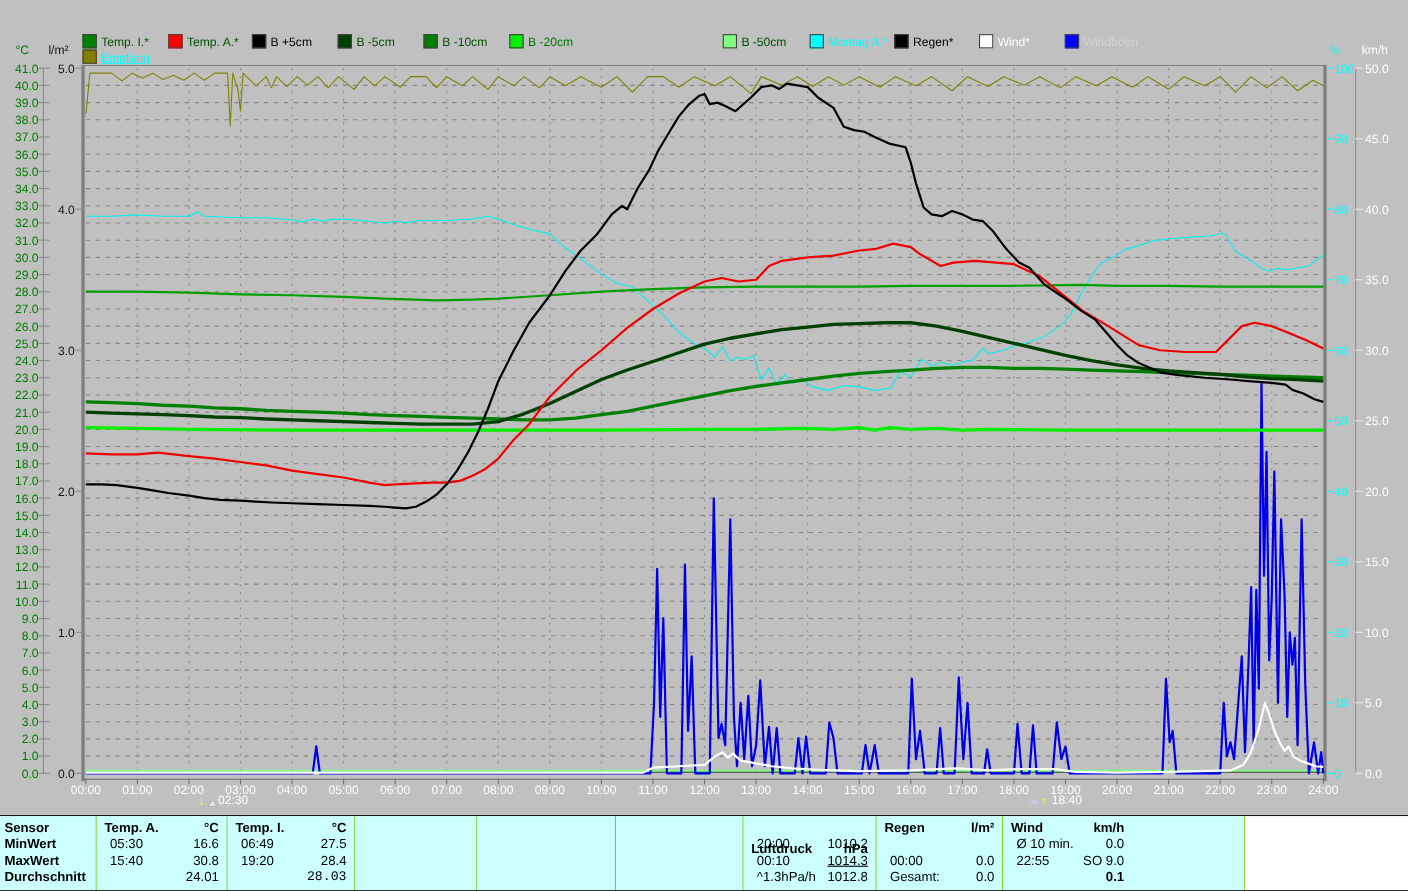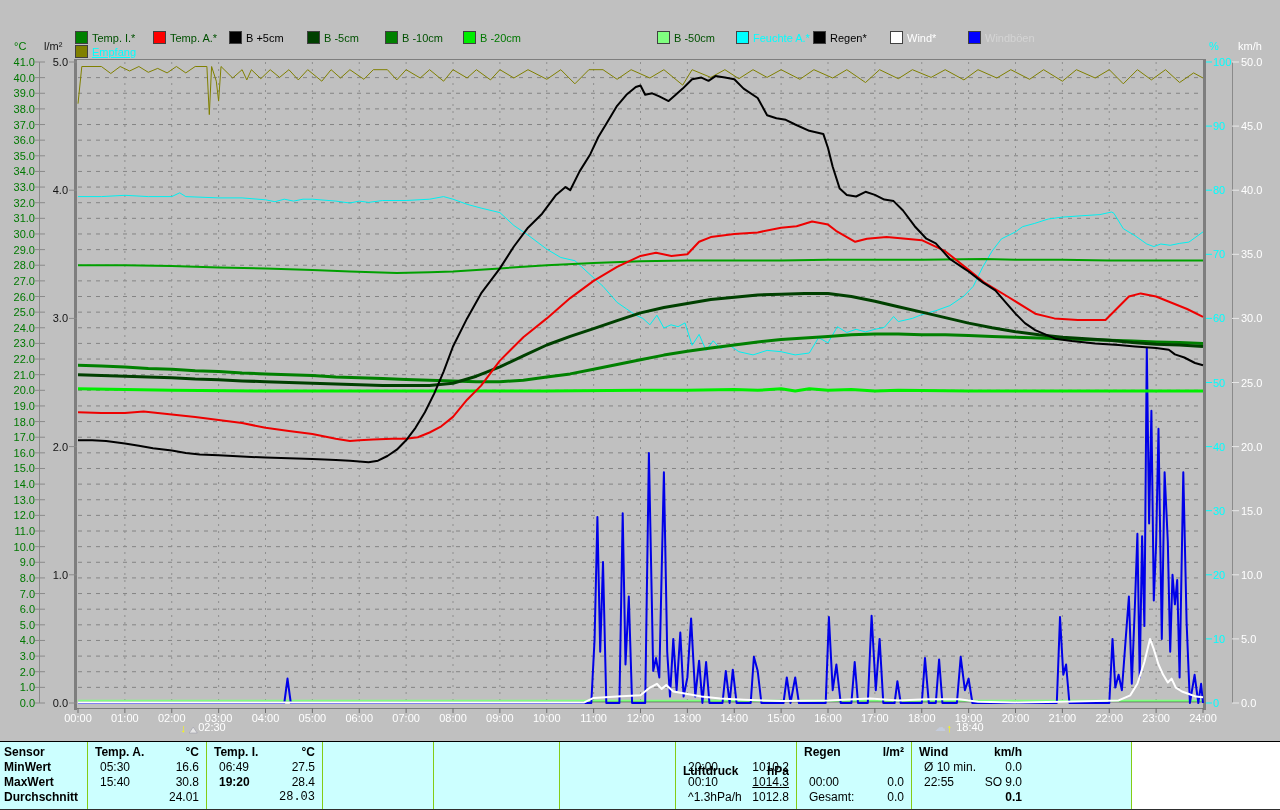--- a/index.html
+++ b/index.html
@@ -36,21 +36,21 @@
 <div id="app">
 
   <div id="legend">
       <div class="legend-item" style="left: 75px; top: 31px;"><span class="legend-chip" style="background: rgb(0, 128, 0);"></span><span style="color: rgb(0, 80, 0);">Temp. I.*</span></div>
       <div class="legend-item" style="left: 153px; top: 31px;"><span class="legend-chip" style="background: rgb(255, 0, 0);"></span><span style="color: rgb(0, 80, 0);">Temp. A.*</span></div>
       <div class="legend-item" style="left: 229px; top: 31px;"><span class="legend-chip" style="background: rgb(0, 0, 0);"></span><span style="color: rgb(0, 0, 0);">B +5cm</span></div>
       <div class="legend-item" style="left: 307px; top: 31px;"><span class="legend-chip" style="background: rgb(0, 64, 0);"></span><span style="color: rgb(0, 80, 0);">B -5cm</span></div>
       <div class="legend-item" style="left: 385px; top: 31px;"><span class="legend-chip" style="background: rgb(0, 128, 0);"></span><span style="color: rgb(0, 80, 0);">B -10cm</span></div>
       <div class="legend-item" style="left: 463px; top: 31px;"><span class="legend-chip" style="background: rgb(0, 238, 0);"></span><span style="color: rgb(0, 120, 0);">B -20cm</span></div>
       <div class="legend-item" style="left: 657px; top: 31px;"><span class="legend-chip" style="background: rgb(128, 255, 128);"></span><span style="color: rgb(0, 80, 0);">B -50cm</span></div>
-      <div class="legend-item" style="left: 736px; top: 31px;"><span class="legend-chip" style="background: rgb(0, 255, 255);"></span><span style="color: rgb(0, 255, 255);">Feuchte A.*</span></div>
+      <div class="legend-item" style="left: 736px; top: 31px;"><span class="legend-chip" style="background: rgb(0, 255, 255);"></span><span style="color: rgb(0, 255, 255);">Montag A.*</span></div>
       <div class="legend-item" style="left: 813px; top: 31px;"><span class="legend-chip" style="background: rgb(0, 0, 0);"></span><span style="color: rgb(0, 0, 0);">Regen*</span></div>
       <div class="legend-item" style="left: 890px; top: 31px;"><span class="legend-chip" style="background: rgb(255, 255, 255);"></span><span style="color: rgb(255, 255, 255);">Wind*</span></div>
       <div class="legend-item" style="left: 968px; top: 31px;"><span class="legend-chip" style="background: rgb(0, 0, 255);"></span><span style="color: rgb(212, 212, 212);">Windböen</span></div>
       <div class="legend-item" style="left: 75px; top: 45px;"><span class="legend-chip" style="background: rgb(128, 128, 0);"></span><span style="color: rgb(0, 255, 255); text-decoration: underline;">Empfang</span></div>
     </div>
 
   <div class="axis-head" style="left:14px;top:40px;color:#007800;">°C</div>
   <div class="axis-head" style="left:44px;top:40px;color:#141414;">l/m²</div>
   <div class="axis-head" style="left:1209px;top:40px;color:#00ffff;">%</div>
   <div class="axis-head" style="left:1238px;top:40px;color:#ffffff;">km/h</div>
@@ -371,21 +371,21 @@
       <div class="sum-col" style="left: 207px; width: 115px;">
         <div class="cellrow b" style="top: 3px;">
           <span class="cl" style="left: 7px;">Temp. I.</span>
           <span class="cr" style="left: 64px; width: 44px;">°C</span>
         </div>
         <div class="cellrow" style="top: 18px;">
           <span class="cl" style="left: 12px;">06:49</span>
           <span class="cr" style="left: 56px; width: 52px;">27.5</span>
         </div>
         <div class="cellrow" style="top: 33px;">
-          <span class="cl" style="left: 12px; font-weight: bold;">19:20</span>
+          <span class="cl" style="left: 12px;">19:20</span>
           <span class="cr" style="left: 56px; width: 52px;">28.4</span>
         </div>
         <div class="cellrow" style="top: 48px; font-family: Liberation Mono, monospace;">
           <span class="cl" style="left: 12px;"></span>
           <span class="cr" style="left: 56px; width: 52px;">28.03</span>
         </div>
       </div>
       <div class="sum-col" style="left: 323px; width: 110px;">
         <div class="cellrow b" style="top: 3px;">
           <span class="cl" style="left: 7px;"></span>

